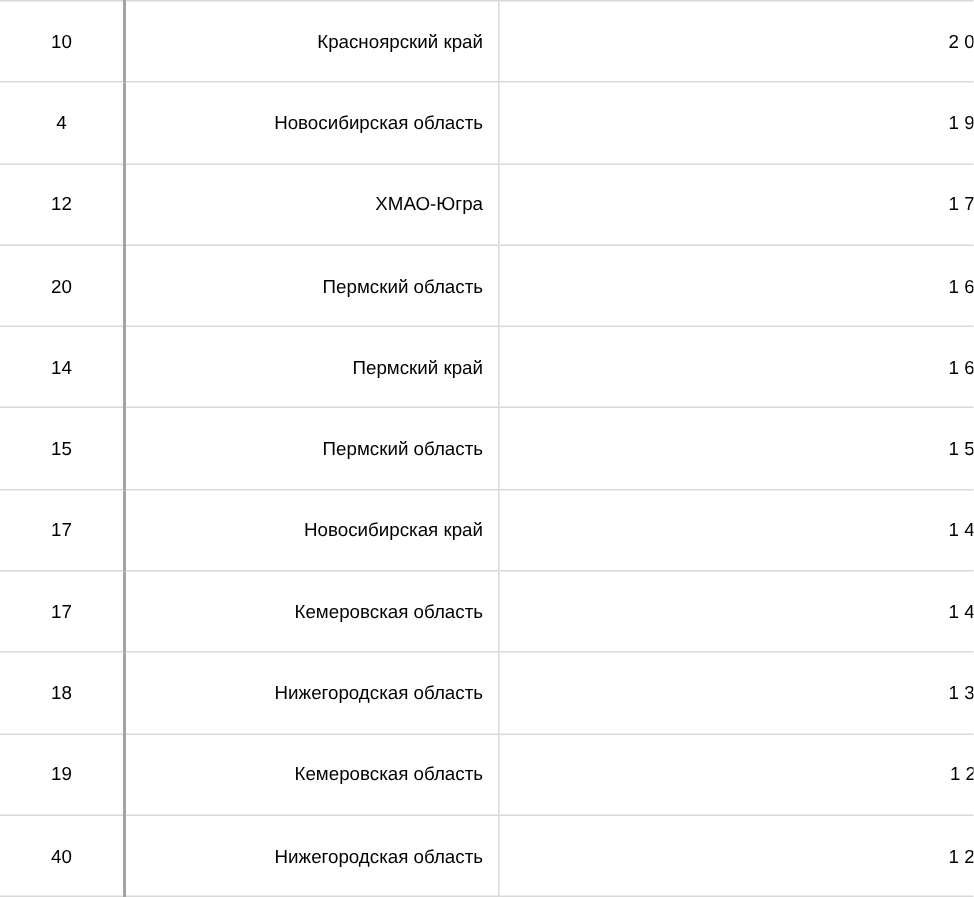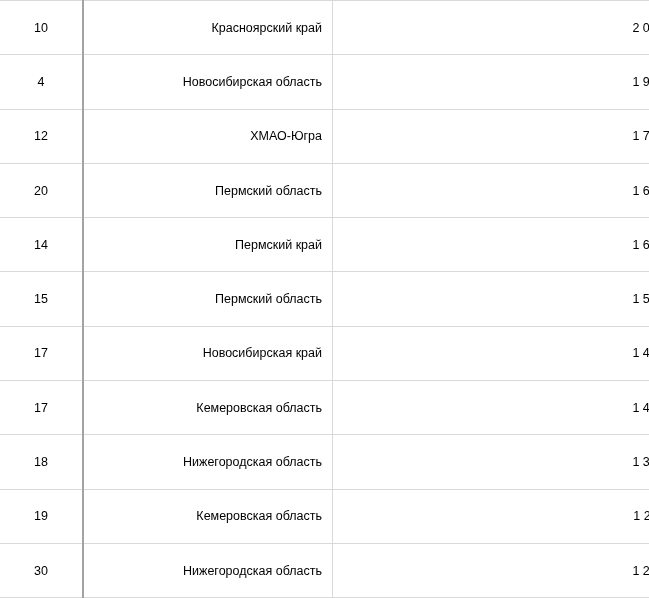--- a/index.html
+++ b/index.html
@@ -102,19 +102,19 @@
         <td class="col-rank">18</td>
         <td class="col-region">Нижегородская область</td>
         <td class="col-value">1 383 751</td>
       </tr>
       <tr>
         <td class="col-rank">19</td>
         <td class="col-region">Кемеровская область</td>
         <td class="col-value">1 292 110</td>
       </tr>
       <tr>
-        <td class="col-rank">30</td>
+        <td class="col-rank">40</td>
         <td class="col-region">Нижегородская область</td>
         <td class="col-value">1 204 156</td>
       </tr>
     </tbody>
   </table>
 </div>
 
 </body></html>

